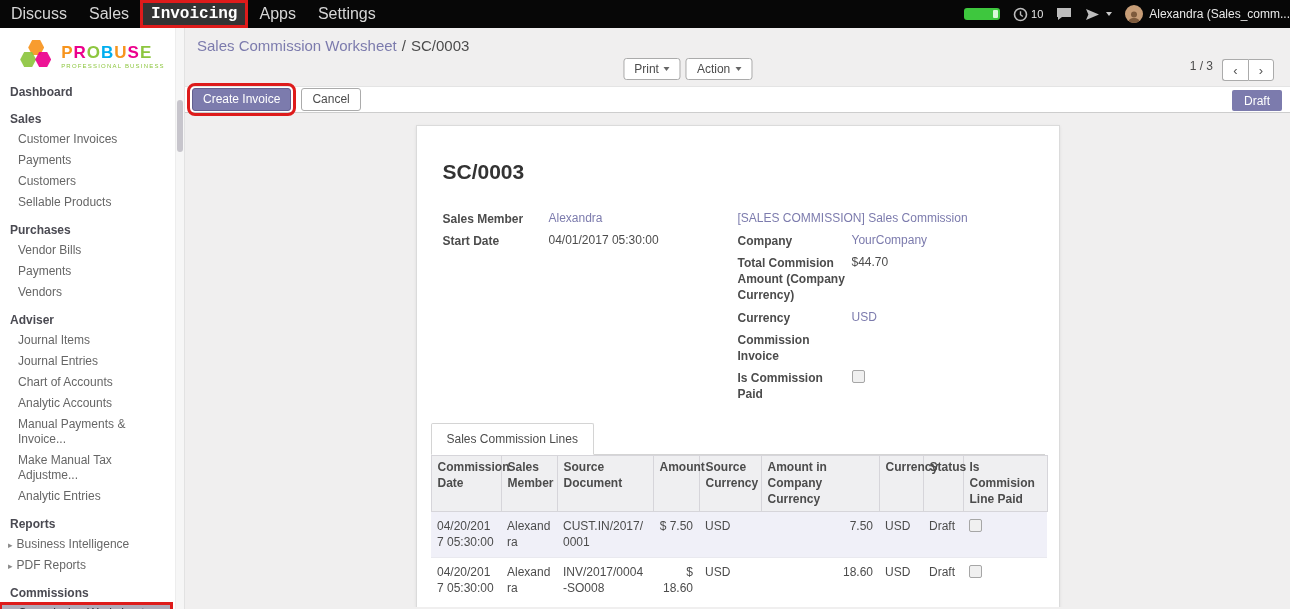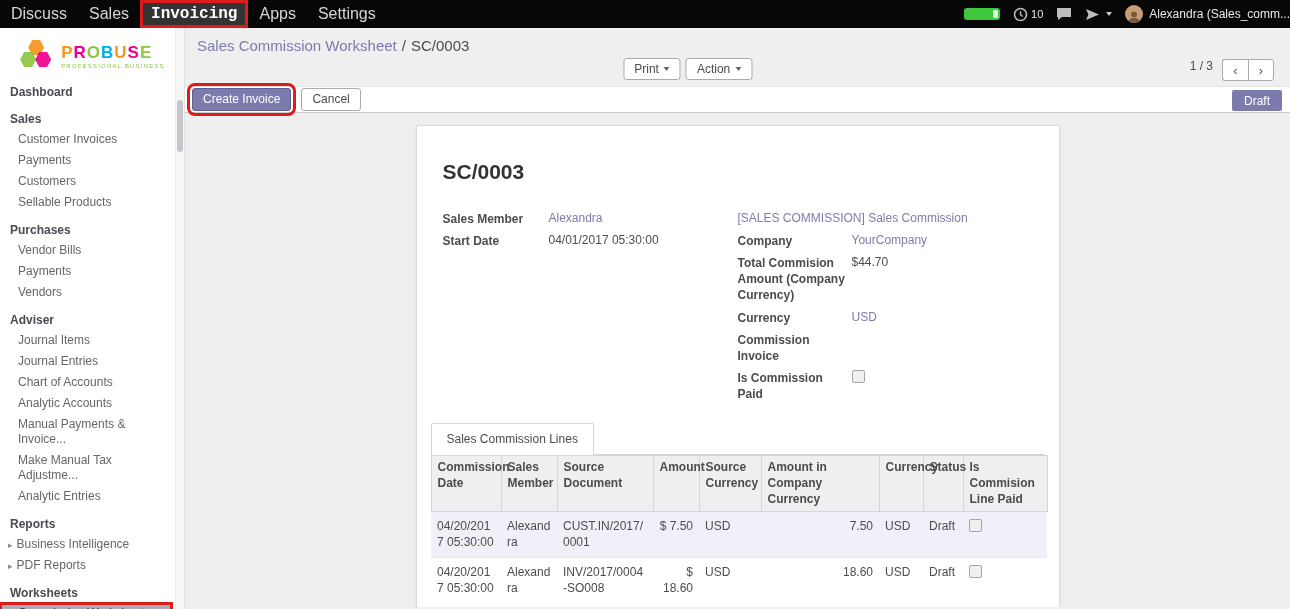--- a/index.html
+++ b/index.html
@@ -170,21 +170,21 @@
       <div class="sb-item"><span>Journal Items</span></div>
       <div class="sb-item"><span>Journal Entries</span></div>
       <div class="sb-item"><span>Chart of Accounts</span></div>
       <div class="sb-item"><span>Analytic Accounts</span></div>
       <div class="sb-item"><span>Manual Payments &amp; Invoice...</span></div>
       <div class="sb-item"><span>Make Manual Tax Adjustme...</span></div>
       <div class="sb-item"><span>Analytic Entries</span></div>
       <div class="sb-header">Reports</div>
       <div class="sb-item"><span class="sb-arrow">▸</span><span>Business Intelligence</span></div>
       <div class="sb-item"><span class="sb-arrow">▸</span><span>PDF Reports</span></div>
-      <div class="sb-header">Worksheets</div>
+      <div class="sb-header">Commissions</div>
       <div class="sb-item selected annotated"><span>Commission Worksheets</span></div>
     </div>
   <div class="sb-scrollbar">
       <div class="thumb"></div>
     </div>
 </div>
 
 <div class="main">
   <div class="cp">
     <div class="breadcrumb">

